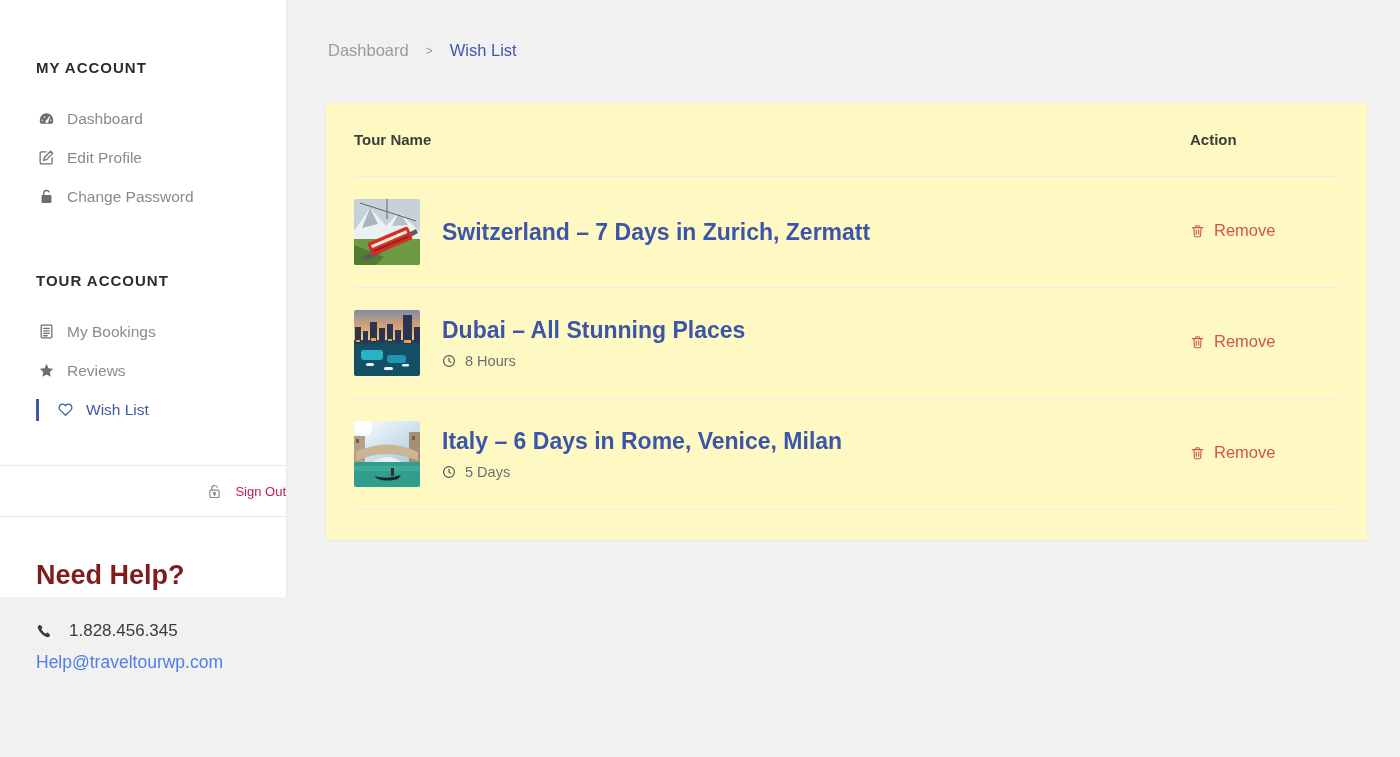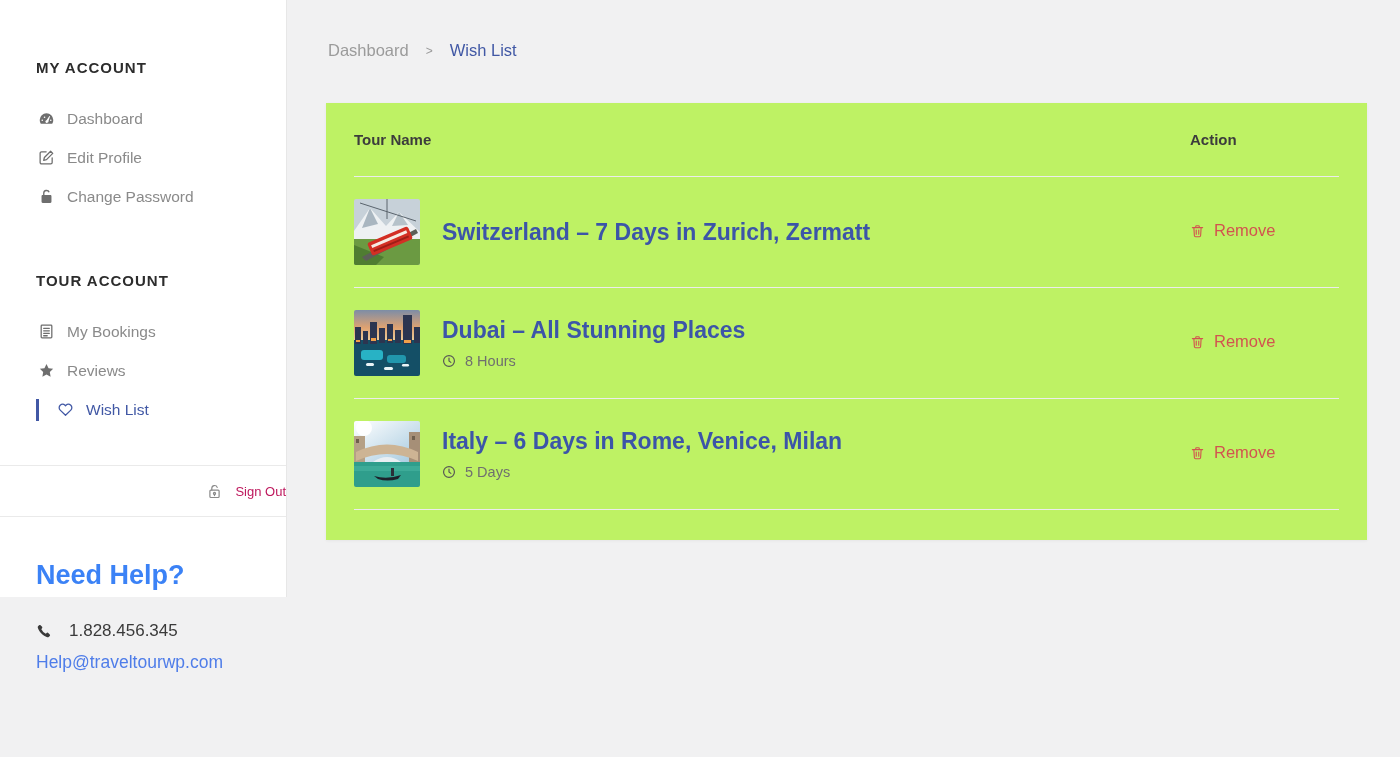--- a/index.html
+++ b/index.html
@@ -17,34 +17,34 @@
   .side-item .icn { width:20px; display:flex; justify-content:center; color:#6e6e6e; margin-right:11px; }
   .side-item svg { width:17px; height:17px; }
   .side-item.active { color:#4158a5; }
   .side-item.active .icn { color:#4158a5; }
   .active-bar { width:3px; height:22px; background:#4158a5; margin-right:16px; }
   .side-divider { height:1px; background:#eaeaea; margin-top:36px; }
   .side-divider.after-signout { margin-top:0; }
   .signout-row { height:50px; display:flex; align-items:center; padding-left:36px; color:#be185d; font-size:13px; cursor:pointer;justify-content:flex-end; }
   .signout-row .icn { width:20px; display:flex; justify-content:center; color:#8a8a8a; margin-right:11px; }
   .signout-row svg { width:17px; height:17px; }
-  .need-help { margin:43px 0 0 36px; font-size:27px; font-weight:700; color:#3b82f6; }
+  .need-help { margin:43px 0 0 36px; font-size:27px; font-weight:700; color:#7f1d1d; }
   .phone-row { margin:30px 0 0 36px; display:flex; align-items:center; color:#3a3a3a; font-size:17px; }
   .phone-row .icn { width:20px; color:#3a3a3a; margin-right:13px; display:flex; }
   .phone-row svg { width:16px; height:16px; }
   .email-link { display:block; margin:11px 0 0 36px; font-size:17.5px; color:#4f7de9; text-decoration:none; cursor:pointer; }
 
   
   .main { flex:1; position:relative; background:#f1f1f2; }
   .breadcrumb { position:absolute; left:41px; top:41px; display:flex; align-items:center; font-size:16.5px; }
   .bc-parent { color:#9b9b9b; cursor:pointer; }
   .bc-sep { color:#9b9b9b; font-size:12px; margin:0 17px; }
   .bc-current { color:#4158a5; }
 
-  .card { position:absolute; left:39px; top:103px; width:1041px; height:437px; background:#bef264; box-shadow:0 1px 3px rgba(0,0,0,0.05); }
+  .card { position:absolute; left:39px; top:103px; width:1041px; height:437px; background:#fef9c3; box-shadow:0 1px 3px rgba(0,0,0,0.05); }
   .card-inner { padding:0 28px; }
   .thead { height:74px; display:flex; align-items:center; border-bottom:1px solid #ececec; font-size:15px; font-weight:700; color:#3c3c3c; }
   .th-tour { flex:1; }
   .th-action { width:149px; }
   .trow { height:111px; display:flex; align-items:center; border-bottom:1px solid #ececec; }
   .tour-cell { flex:1; display:flex; align-items:center; }
   .thumb { width:66px; height:66px; border-radius:2px; overflow:hidden; margin-right:22px; flex:none; cursor:pointer; }
   .thumb svg { display:block; width:66px; height:66px; }
   .tour-title { font-size:23px; font-weight:700; color:#3c55a8; text-decoration:none; cursor:pointer; display:block; }
   .duration { margin-top:9px; display:flex; align-items:center; color:#6f6f6f; font-size:14.5px; }

